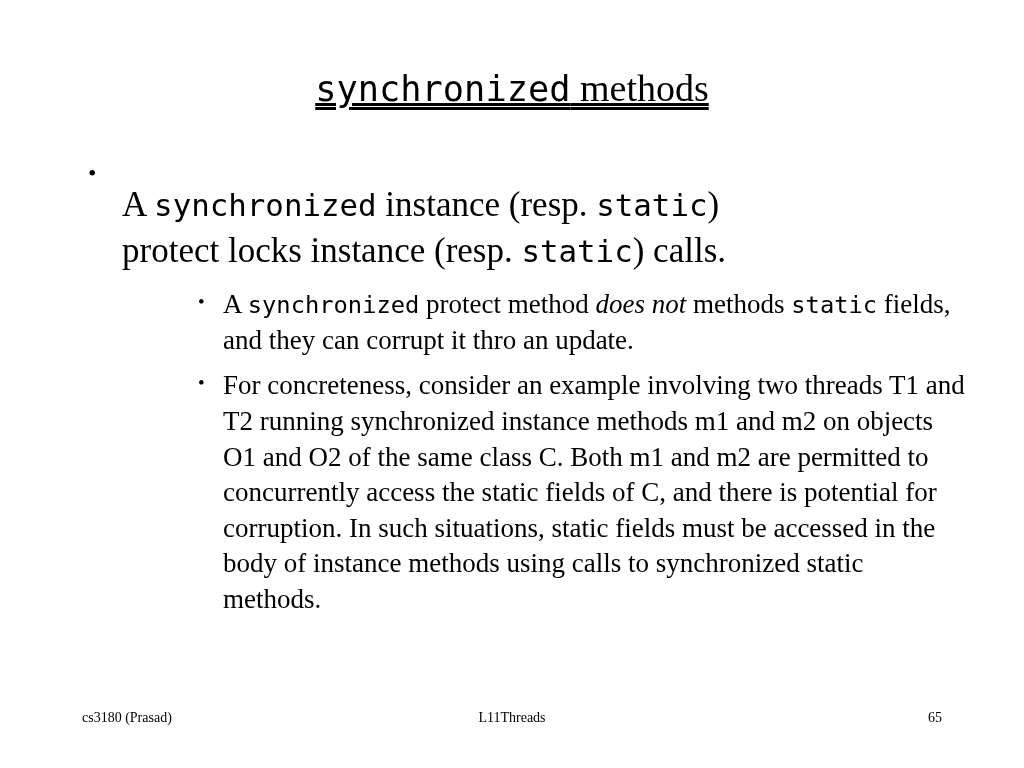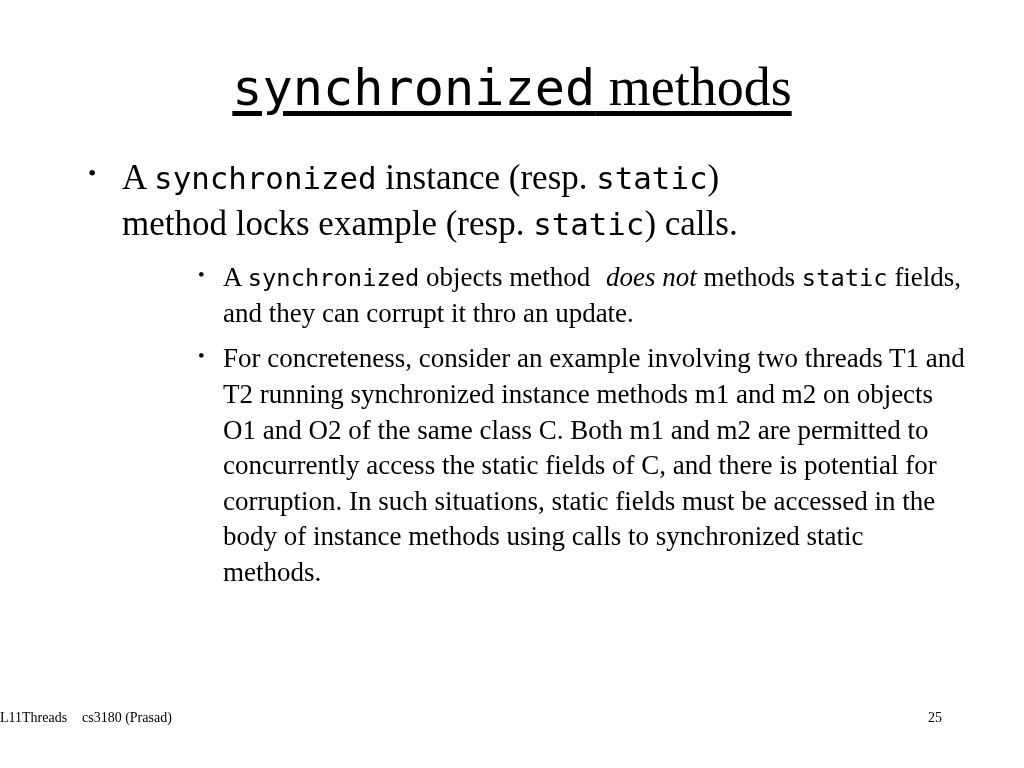--- a/index.html
+++ b/index.html
@@ -16,27 +16,28 @@
     position: relative;
   }
   .slide {
     position: relative;
     width: 1024px;
     height: 768px;
     box-sizing: border-box;
   }
   .title {
     position: absolute;
-    top: 58px;
+    top: 68px;
     left: 0;
     width: 1024px;
     text-align: center;
     font-family: "Liberation Serif", serif;
-    font-size: 54px;
+    font-size: 38px;
     line-height: 1.1;
+    text-decoration: underline;
   }
   .title .underline {
     text-decoration: underline;
     text-underline-offset: 6px;
   }
   .mono {
     font-family: "DejaVu Sans Mono", monospace;
     font-size: 0.88em;
   }
   .title .mono {
@@ -56,20 +57,21 @@
   }
   .lvl1 .bullet {
     width: 34px;
     flex: 0 0 34px;
     font-size: 24px;
     line-height: 1.55;
     text-align: left;
   }
   .lvl1 .txt {
     flex: 1 1 auto;
+    margin-top: 27px;
   }
   .lvl2wrap {
     margin-top: 14px;
     padding-left: 110px;
   }
   .lvl2 {
     display: flex;
     align-items: flex-start;
     font-size: 27px;
     line-height: 1.32;
@@ -82,78 +84,77 @@
     line-height: 1.55;
   }
   .lvl2 .txt {
     flex: 1 1 auto;
   }
   .lvl2 .txt.wide {
     max-width: 745px;
     font-family: Liberation Serif, serif;
   }
   em {
-    margin-left: 9px;
   }
   .footer {
     position: absolute;
     left: 0;
     top: 710px;
     width: 1024px;
     height: 30px;
     font-size: 14px;
   }
   .footer .f-left {
     position: absolute;
     left: 82px;
     top: 0;
   }
   .footer .f-center {
     position: absolute;
     left: 0;
     top: 0;
     width: 1024px;
-    text-align: left;
+    text-align: center;
   }
   .footer .f-right {
     position: absolute;
     right: 82px;
     top: 0;
   }
 </style>
 </head>
 <body>
 
 <div class="slide">
 
   <div class="title">
     <span class="underline"><span class="mono">synchronized</span><span> methods</span></span>
   </div>
 
   <div class="body">
 
     <div class="lvl1">
       <span class="bullet">•</span>
-      <span class="txt"><span>A </span><span class="mono">synchronized</span><span> instance (resp. </span><span class="mono">static</span><span>)</span><br><span>method locks example (resp. </span><span class="mono">static</span><span>) calls.</span></span>
+      <span class="txt"><span>A </span><span class="mono">synchronized</span><span> instance (resp. </span><span class="mono">static</span><span>)</span><br><span>protect locks instance (resp. </span><span class="mono">static</span><span>) calls.</span></span>
     </div>
 
     <div class="lvl2wrap">
 
       <div class="lvl2">
         <span class="bullet">•</span>
-        <span class="txt"><span>A </span><span class="mono">synchronized</span><span> objects method </span><em>does not</em><span> methods </span><span class="mono">static</span><span> fields, and they can corrupt it thro an update.</span></span>
+        <span class="txt"><span>A </span><span class="mono">synchronized</span><span> protect method </span><em>does not</em><span> methods </span><span class="mono">static</span><span> fields, and they can corrupt it thro an update.</span></span>
       </div>
 
       <div class="lvl2">
         <span class="bullet">•</span>
         <span class="txt wide">For concreteness, consider an example involving two threads T1 and T2 running synchronized instance methods m1 and m2 on objects O1 and O2 of the same class C. Both m1 and m2 are permitted to concurrently access the static fields of C, and there is potential for corruption. In such situations, static fields must be accessed in the body of instance methods using calls to synchronized static methods.</span>
       </div>
 
     </div>
   </div>
 
   <div class="footer">
     <span class="f-left">cs3180 (Prasad)</span>
     <span class="f-center">L11Threads</span>
-    <span class="f-right">25</span>
+    <span class="f-right">65</span>
   </div>
 
 </div>
 
 </body></html>

